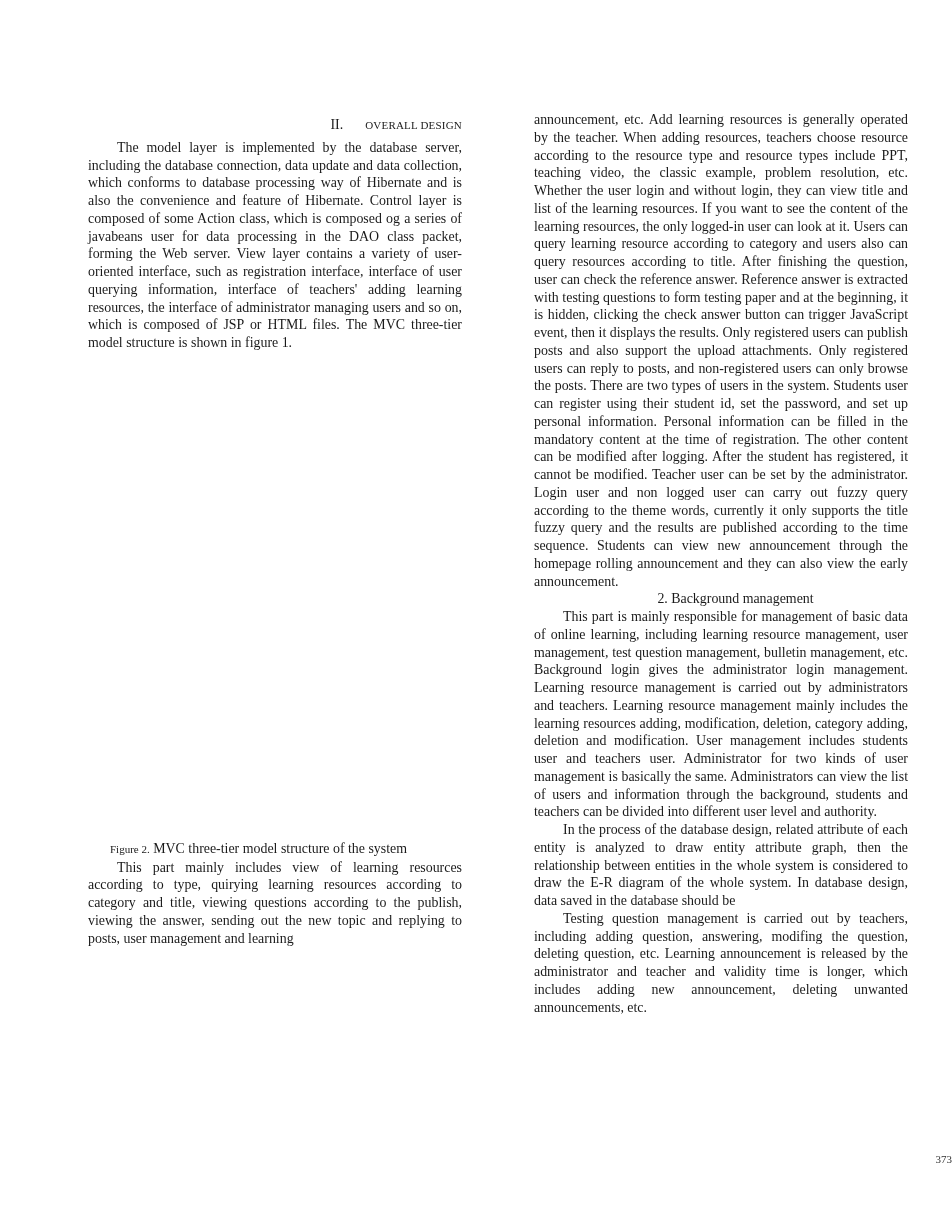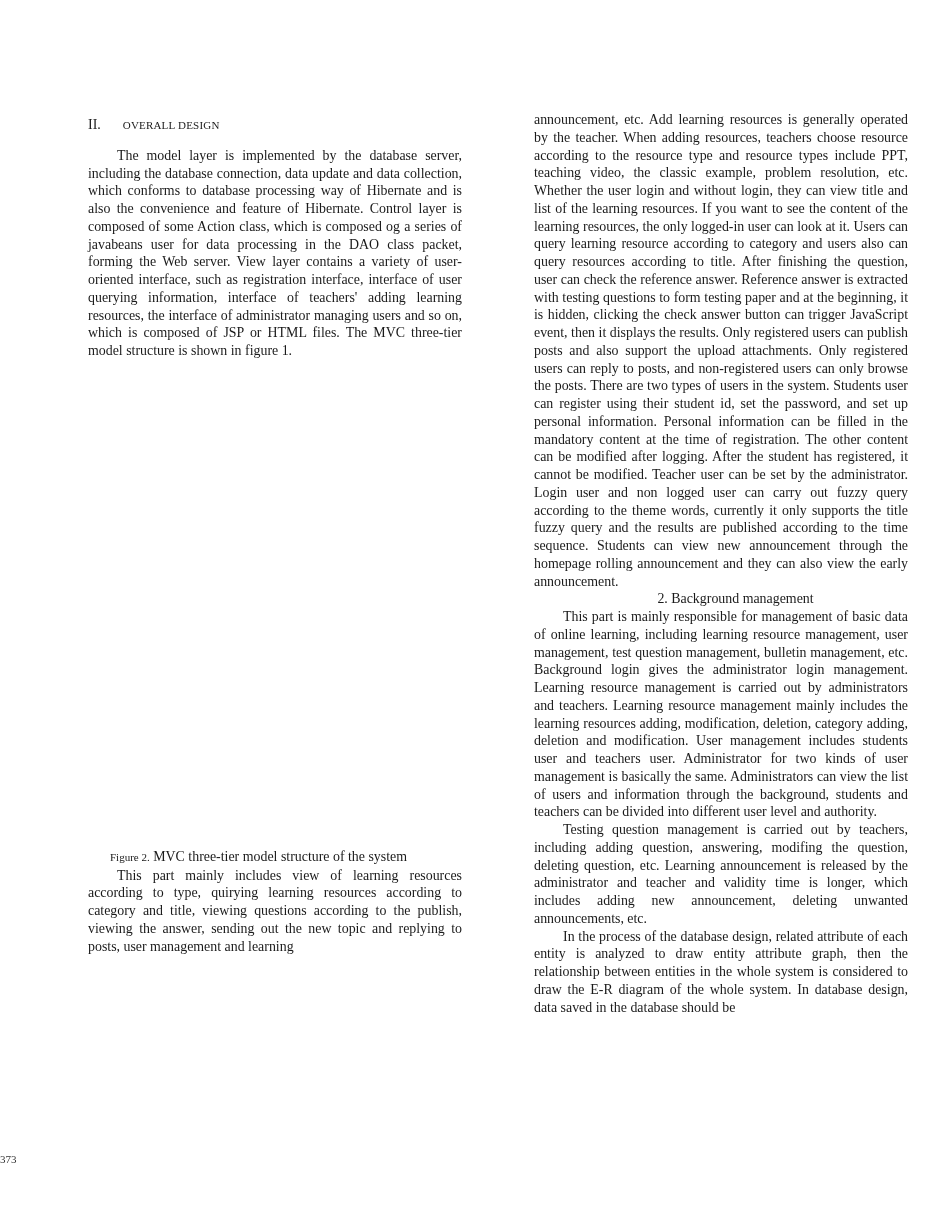--- a/index.html
+++ b/index.html
@@ -5,28 +5,28 @@
   html, body { margin: 0; padding: 0; background: #ffffff; }
   body { width: 952px; height: 1232px; position: relative; overflow: hidden;
          font-family: "Liberation Serif", serif; color: #1a1a1a; }
   .col { position: absolute; top: 111px; font-size: 13.9px; line-height: 17.75px;
          text-align: justify; }
   .col-left { left: 88px; width: 374px; }
   .col-right { left: 490px; width: 374px; margin-left: 44px; }
   p { margin: 0; }
   .indent { text-indent: 29px; }
   .subhead { padding-left: 29px; text-align: center; }
-  .section-heading { text-align: left; margin: 5px 0 12px 0; font-size: 13.9px; }
+  .section-heading { text-align: right; margin: 5px 0 4px 0; font-size: 13.9px; }
   .section-heading .num { margin-right: 22px; }
   .section-heading .title { font-size: 11px; letter-spacing: 0.2px; }
   .figure-area { height: 488px; }
   .figure-caption { text-align: left; padding-left: 22px; }
   .figure-caption .label { font-size: 11px; }
   .page-number { position: absolute; top: 1153px; left: 0; width: 952px;
-                 text-align: left; font-size: 11px; color: #333; }
+                 text-align: right; font-size: 11px; color: #333; }
 </style>
 </head>
 <body>
 
 <div class="col col-left">
   <div class="section-heading">
     <span class="num">II.</span><span class="title">OVERALL DESIGN</span>
   </div>
   <p class="indent">The model layer is implemented by the database server, including the database connection, data update and data collection, which conforms to database processing way of Hibernate and is also the convenience and feature of Hibernate. Control layer is composed of some Action class, which is composed og a series of javabeans user for data processing in the DAO class packet, forming the Web server. View layer  contains a variety of user-oriented interface, such as registration interface, interface of user querying information, interface of teachers' adding learning resources, the interface of administrator managing users and so on, which is composed of JSP or HTML files. The MVC three-tier model structure is shown in figure 1.</p>
   <div class="figure-area"></div>
@@ -34,17 +34,17 @@
     <span class="label">Figure 2.</span>
     <span>MVC three-tier model structure of the system</span>
   </p>
   <p class="indent">This part mainly includes view of learning resources according to type, quirying learning resources according to category and title, viewing questions according to the publish, viewing the answer, sending out the new topic and replying to posts, user management and learning</p>
 </div>
 
 <div class="col col-right">
   <p>announcement, etc. Add learning resources is generally operated by the teacher. When adding resources, teachers choose resource according to the resource type and resource types include PPT, teaching video, the classic example, problem resolution, etc. Whether the user login and without login, they can view title and list of the learning resources. If you want to see the content of the learning resources, the only logged-in user can look at it. Users can query learning resource according to category and users also can query resources according to title. After finishing the question, user can check the reference answer. Reference answer is extracted with testing questions to form testing paper and at the beginning, it is hidden, clicking the check answer button can trigger JavaScript event, then it displays the results. Only registered users can publish posts and also support the upload attachments. Only registered users can reply to posts, and non-registered users can only browse the posts. There are two types of users in the system. Students user can register using their student id, set the password, and set up personal information. Personal information can be filled in the mandatory content at the time of registration. The other content can be modified after logging. After the student has registered, it cannot be modified. Teacher user can be set by the administrator. Login user and non logged  user can carry out fuzzy query according to the theme words, currently it only supports the title fuzzy query and the results are published according to the time sequence. Students can view new announcement through the homepage rolling announcement and they can also view the early announcement.</p>
   <p class="subhead">2. Background management</p>
   <p class="indent">This part is mainly responsible for management of basic data of online learning, including learning resource management, user management, test question management, bulletin management, etc. Background login gives the administrator login management. Learning resource management is carried out by administrators and teachers. Learning resource management mainly includes the learning resources adding, modification, deletion, category adding, deletion and modification. User management includes students user and teachers user.  Administrator for two kinds of user management is basically the same. Administrators can view the list of users and information through the background, students and teachers can be divided into different user level and authority.</p>
+  <p class="indent">In the process of the database design, related attribute of each entity is analyzed to draw entity attribute graph, then the relationship between entities in the whole system is considered to draw the E-R diagram of the whole system. In database design, data saved in the database should be</p>
   <p class="indent">Testing question management is carried out by teachers, including adding question, answering, modifing the question, deleting question, etc. Learning announcement is released by the administrator and teacher and validity time is longer, which includes adding new announcement, deleting unwanted announcements, etc.</p>
-  <p class="indent">In the process of the database design, related attribute of each entity is analyzed to draw entity attribute graph, then the relationship between entities in the whole system is considered to draw the E-R diagram of the whole system. In database design, data saved in the database should be</p>
 </div>
 
 <div class="page-number">373</div>
 
 </body></html>

